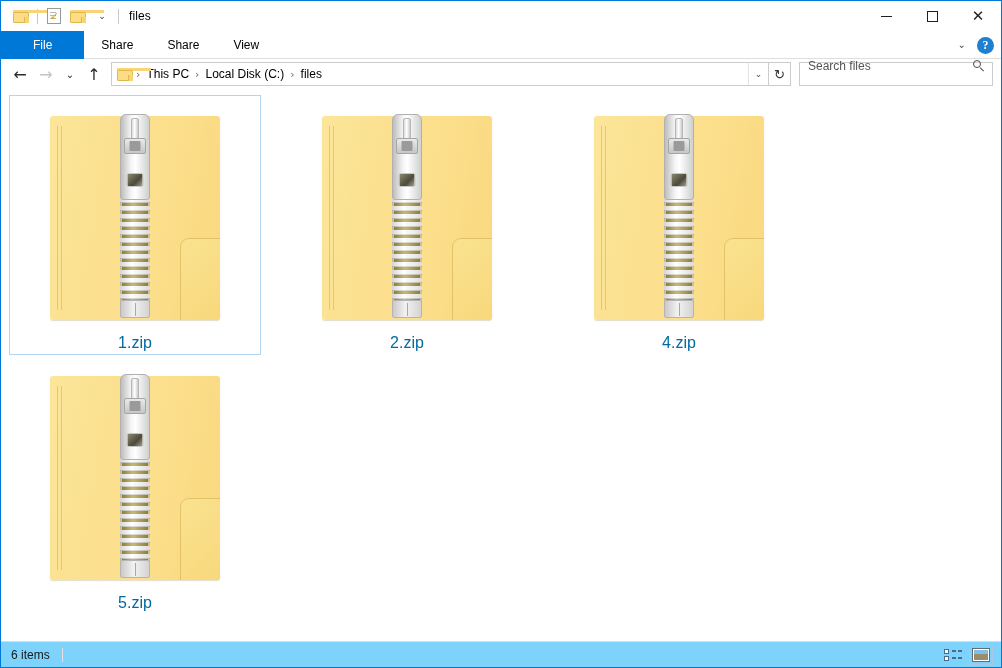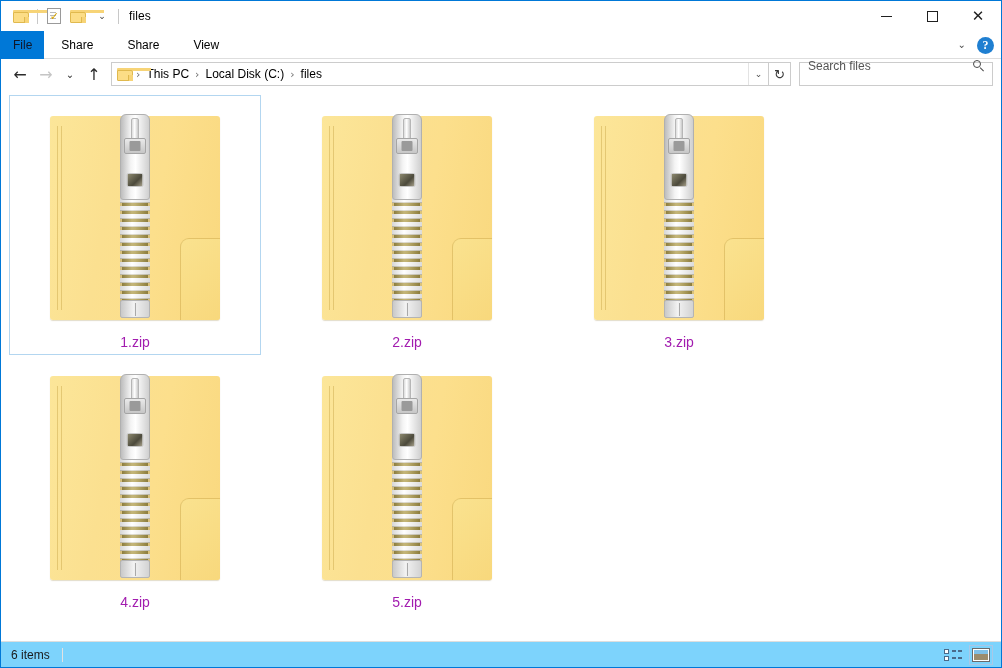--- a/index.html
+++ b/index.html
@@ -103,22 +103,22 @@
     display: flex; align-items: stretch;
     border-bottom: 1px solid #dedede;
     position: relative;
   }
   .tab {
     height: 28px; padding: 0 17px;
     display: flex; align-items: center;
     font-size: 12px; color: #000000;
   }
   .tab.file {
-    background: #0078d7; color: #0f172a;
-    padding: 0 12px;
+    background: #0078d7; color: #ffffff;
+    padding: 0 32px;
     font-size: 12px;
   }
   .ribbon-right {
     position: absolute; right: 4px; top: 0; height: 28px;
     display: flex; align-items: center; gap: 7px;
   }
   .ribbon-chev {
     font-size: 10px; color: #4a4a4a;
     font-family: "DejaVu Sans", sans-serif; line-height: 10px;
     padding: 0 4px;
@@ -220,21 +220,21 @@
     justify-content: flex-start;
     padding-top: 14px;
     border: 1px solid transparent;
     margin: 0 20px 0 0;
   }
   .item.selected {
     border: 1px solid #b3d6f0;
     background: #ffffff;
   }
   .item .label {
-    font-size: 14px; color: #a21caf;
+    font-size: 16px; color: #0369a1;
     margin-top: 14px;
     text-align: center;
   }
 
   
   .zipicon {
     position: relative;
     width: 170px; height: 210px;
   }
   .zf-body {
@@ -509,39 +509,20 @@
           <div class="zip-stop"></div>
           <div class="zip-slider"></div>
           <div class="zip-pull"></div>
           <div class="zip-pull-base"></div>
           <div class="zip-pull-hole"></div>
           <div class="zip-rivet"></div>
         </div>
         <div class="label">2.zip</div>
       </div>
 
-      <div class="item">
-        <div class="zipicon">
-          <div class="zf-body"></div>
-          <div class="zf-lines">
-              <i></i>
-              <i></i>
-            </div>
-          <div class="zf-notch"></div>
-          <div class="zip-tape"></div>
-          <div class="zip-teeth"></div>
-          <div class="zip-stop"></div>
-          <div class="zip-slider"></div>
-          <div class="zip-pull"></div>
-          <div class="zip-pull-base"></div>
-          <div class="zip-pull-hole"></div>
-          <div class="zip-rivet"></div>
-        </div>
-        <div class="label">3.zip</div>
-      </div>
 
       <div class="item">
         <div class="zipicon">
           <div class="zf-body"></div>
           <div class="zf-lines">
               <i></i>
               <i></i>
             </div>
           <div class="zf-notch"></div>
           <div class="zip-tape"></div>

